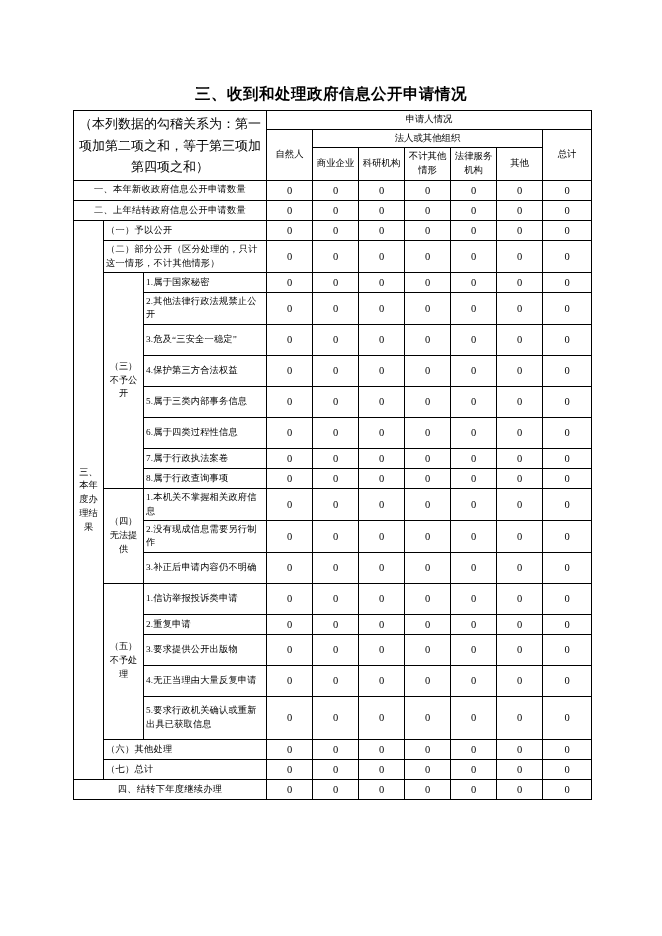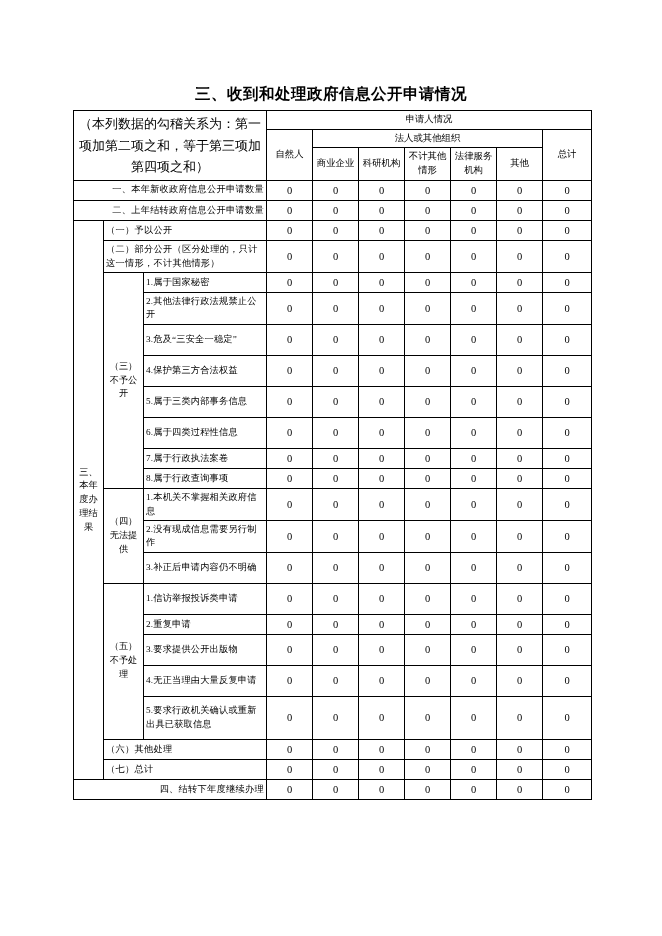--- a/index.html
+++ b/index.html
@@ -66,21 +66,21 @@
     font-size: 13px;
     line-height: 1.65;
     padding: 4px 8px;
   }
   .num {
     text-align: center;
     font-family: "Liberation Serif", "DejaVu Serif", serif;
     font-size: 10.5px;
   }
   .lbl-l1 {
-    text-align: right;
+    text-align: center;
     padding-left: 3px;
     letter-spacing: 0.3px;
   }
   .lbl-l2 {
     text-align: left;
     padding-left: 5px;
     letter-spacing: 0.3px;
   }
   .lbl-l3 {
     text-align: left;

